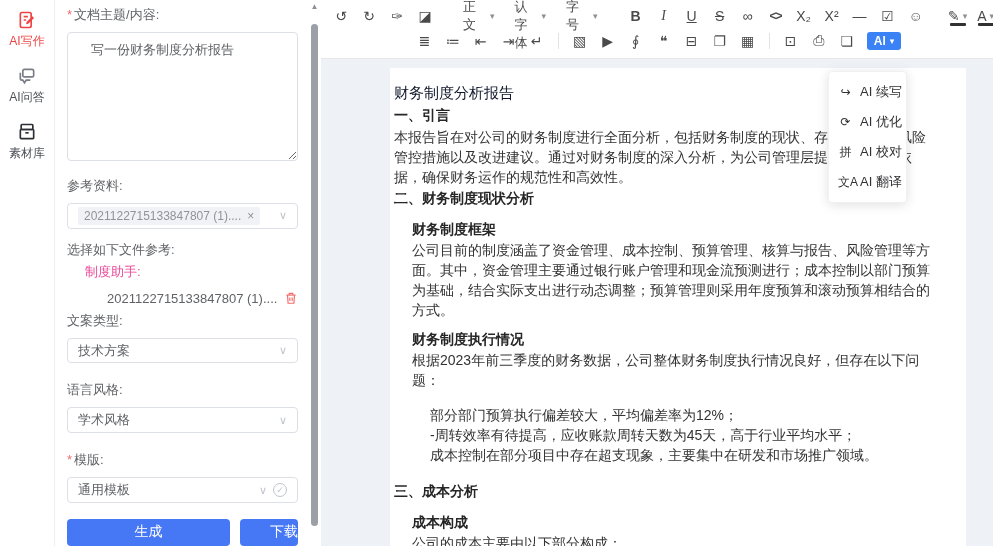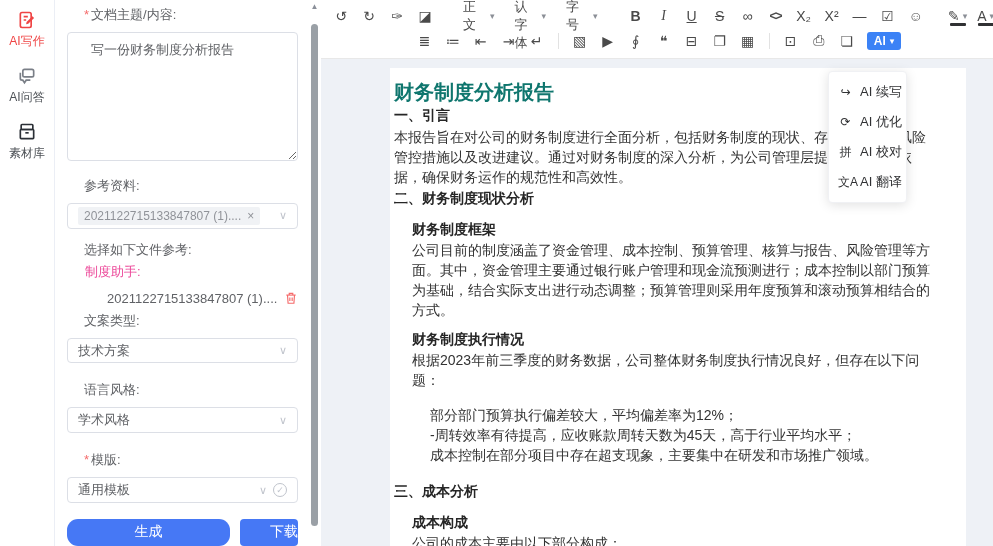--- a/index.html
+++ b/index.html
@@ -11,21 +11,21 @@
   .rail { width:55px; flex:0 0 55px; border-right:1px solid #ebeef5; padding-top:10px;
     display:flex; flex-direction:column; align-items:center; gap:16px; background:#fff; }
   .rail-item { display:flex; flex-direction:column; align-items:center; gap:3px; cursor:pointer;
     color:#4d5156; font-size:12px; width:100%; }
   .rail-item.active { color:#ef4444; }
   .rail-item svg { display:block; }
 
   
   .form-panel { width:253px; flex:0 0 253px; background:#fff; padding:4px 10px 0 12px;
     font-size:13px; color:#606266; display:flex; flex-direction:column; }
-  .f-label { margin:12px 17px 8px; color:#606266; }
+  .f-label { margin:12px 0 8px; color:#606266; }
   .f-label:first-child { margin-top:2px; }
   .req { color:#f56c6c; margin-right:2px; }
   .topic-area { width:100%; height:158px; border:1px solid #dcdfe6; border-radius:4px;
     padding:8px 23px; font-size:13px; color:#606266; resize:both;
     font-family:"Liberation Sans","DejaVu Sans",sans-serif; outline:none; }
   .sel { height:32px; border:1px solid #dcdfe6; border-radius:4px; background:#fff;
     display:flex; align-items:center; padding:0 10px; color:#606266; cursor:pointer; }
   .sel .sel-val { flex:1; white-space:nowrap; overflow:hidden; }
   .chev { color:#c0c4cc; font-size:11px; margin-left:6px; }
   .tag { background:#f0f2f5; border-radius:2px; padding:2px 6px; font-size:12px; color:#909399;
@@ -33,21 +33,21 @@
   .tag .tag-x { cursor:pointer; color:#909399; font-size:12px; }
   .file-group { margin-left:18px; margin-top:2px; color:#ec4899; }
   .file-row { display:flex; align-items:center; margin:10px 0 4px 40px; }
   .file-name { flex:1; color:#606266; white-space:nowrap; overflow:hidden; }
   .trash { cursor:pointer; margin-left:6px; display:flex; }
   .ok-circle { width:14px; height:14px; border:1px solid #c0c4cc; border-radius:50%;
     color:#c0c4cc; font-size:9px; line-height:12px; text-align:center; margin-left:6px; flex:0 0 14px;}
   .btn-row { display:flex; gap:10px; margin-top:16px; }
   .btn { background:#4678F5; color:#fff; border:none; border-radius:4px; height:27px;
     font-size:14px; cursor:pointer; font-family:inherit; }
-  .btn-generate { flex:1;border-radius:11px; }
+  .btn-generate { flex:1; }
   .btn-download { width:58px;text-align:right; }
 
   
   .pscroll { width:13px; flex:0 0 13px; background:#fff; position:relative; }
   .pscroll .arrow { position:absolute; top:2px; left:0; width:13px; text-align:center;
     font-size:8px; color:#8a8f99; cursor:pointer; }
   .pscroll .thumb { position:absolute; top:24px; bottom:20px; left:3px; width:7px;
     background:#9aa0a6; border-radius:4px; cursor:pointer; }
 
   
@@ -71,21 +71,21 @@
   .ai-tbtn { background:#3b82f6; color:#fff; border-radius:3px; padding:2px 7px; margin:0 2px 0 6px;
     font-size:12px; font-weight:bold; display:inline-flex; align-items:center; gap:4px; cursor:pointer; }
   .ai-tbtn .caret { color:#fff; }
 
   
   .canvas { flex:1; display:flex; overflow:hidden; }
   .gutterL { width:69px; flex:0 0 69px; }
   .page { width:576px; flex:0 0 576px; background:#fff; margin-top:9px; padding:13px 28px 0 4px;
     font-size:14px; color:#333; line-height:20px; overflow:hidden; }
   .blk { cursor:text; }
-  .blk.h1 { font-size:20px; font-weight:bold; color:#0f766e; line-height:23px; }
+  .blk.h1 { font-size:15px; font-weight:normal; color:#0f172a; line-height:23px; }
   .blk.h2 { font-size:14px; font-weight:bold; color:#262626; line-height:23px; }
   .blk.h3 { font-weight:bold; color:#262626; margin-top:9px; line-height:21px; }
   .blk.p  { line-height:20px; }
   .ind1 { margin-left:18px; }
   .ind2 { margin-left:36px; }
   .sp { margin-top:15px; }
 
   
   .ai-menu { position:absolute; left:828px; top:71px; width:79px; background:#fff;
     border:1px solid #f0f1f4; border-radius:4px; box-shadow:0 2px 12px rgba(0,0,0,.12);

